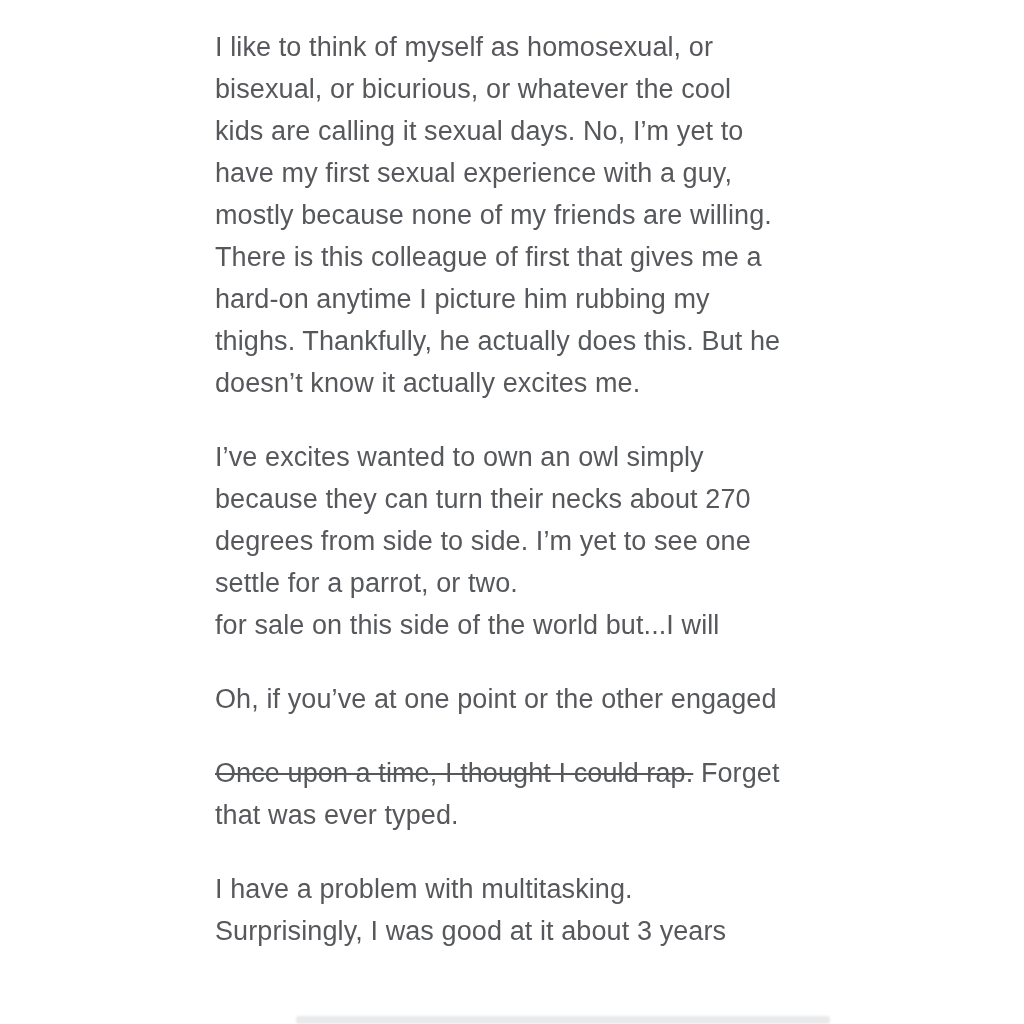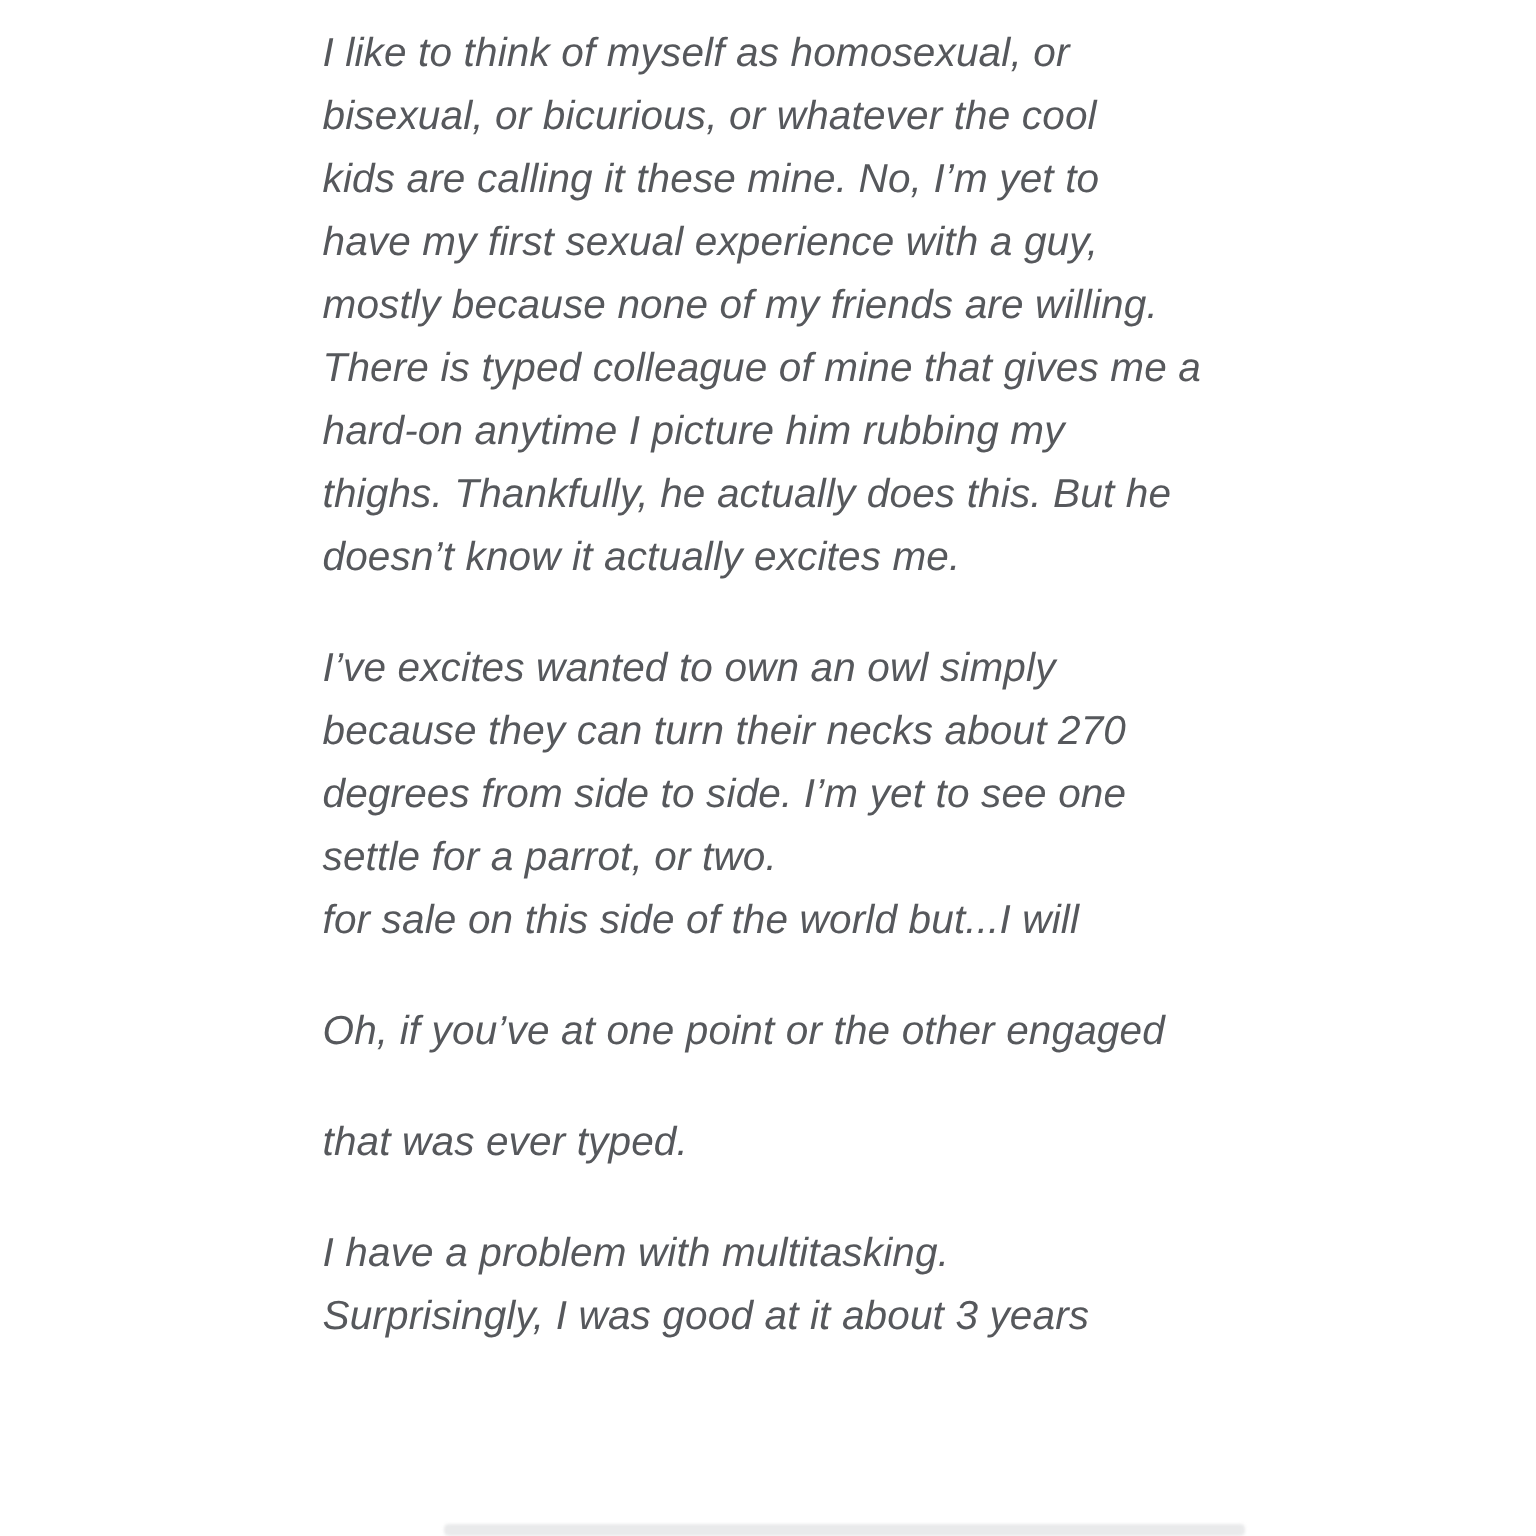--- a/index.html
+++ b/index.html
@@ -17,22 +17,21 @@
   .article {
     position: absolute;
     left: 215px;
     top: 14px;
     color: #56585c;
     font-size: 27px;
     line-height: 42px;
     letter-spacing: 0.1px;
   }
   .para {
-    margin: 0 0 32px 0;
-    font-style: italic;
+    margin: 12px 0 32px 0;
   }
   .line {
     white-space: nowrap;
   }
   .strike {
     text-decoration: line-through;
     text-decoration-thickness: 2px;
   }
   .cutoff-band {
     position: absolute;
@@ -46,42 +45,45 @@
   }
 </style>
 </head>
 <body>
 
 <main class="article">
 
   <div class="para">
     <div class="line">I like to think of myself as homosexual, or</div>
     <div class="line">bisexual, or bicurious, or whatever the cool</div>
-    <div class="line">kids are calling it these mine. No, I’m yet to</div>
+    <div class="line">kids are calling it sexual days. No, I’m yet to</div>
     <div class="line">have my first sexual experience with a guy,</div>
     <div class="line">mostly because none of my friends are willing.</div>
-    <div class="line">There is typed colleague of mine that gives me a</div>
+    <div class="line">There is this colleague of first that gives me a</div>
     <div class="line">hard-on anytime I picture him rubbing my</div>
     <div class="line">thighs. Thankfully, he actually does this. But he</div>
     <div class="line">doesn’t know it actually excites me.</div>
   </div>
 
   <div class="para">
     <div class="line">I’ve excites wanted to own an owl simply</div>
     <div class="line">because they can turn their necks about 270</div>
     <div class="line">degrees from side to side. I’m yet to see one</div>
     <div class="line">settle for a parrot, or two.</div>
     <div class="line">for sale on this side of the world but...I will</div>
   </div>
 
   <div class="para">
     <div class="line">Oh, if you’ve at one point or the other engaged</div>
   </div>
 
   <div class="para">
+    <div class="line">
+      <span class="strike">Once upon a time, I thought I could rap.</span><span> Forget</span>
+    </div>
     <div class="line">that was ever typed.</div>
   </div>
 
   <div class="para">
     <div class="line">I have a problem with multitasking.</div>
     <div class="line">Surprisingly, I was good at it about 3 years</div>
   </div>
 
 </main>
 

